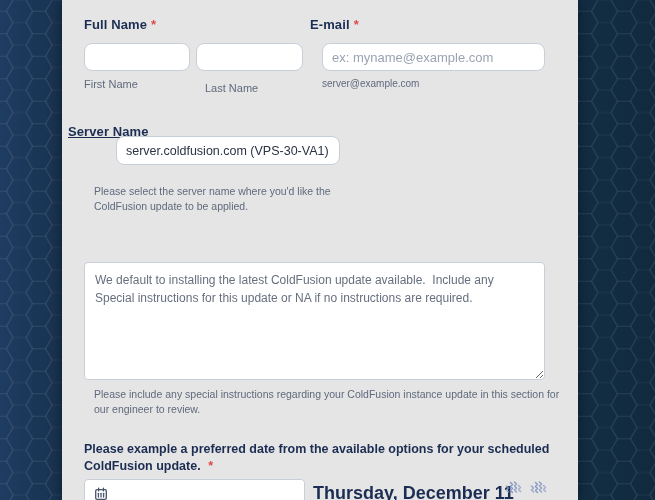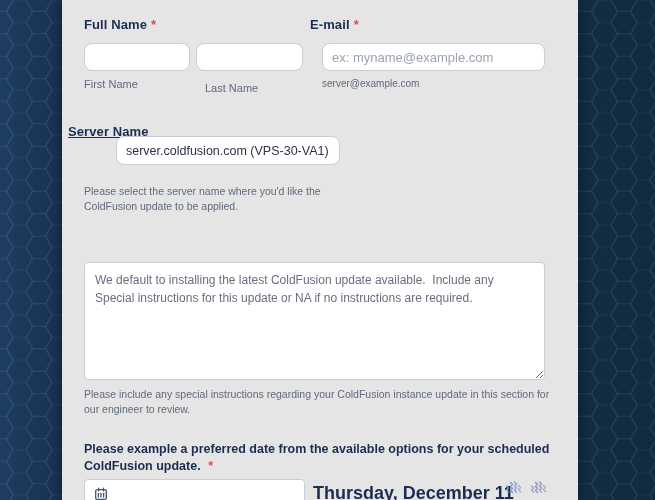--- a/index.html
+++ b/index.html
@@ -21,21 +21,21 @@
   }
   .req { color: #de4b4b; margin-left: 4px; font-weight: 700; }
   .text-input {
     position: absolute; border: 1px solid #c8cfd8; border-radius: 8px;
     background: #fff; font-family: "Liberation Sans", sans-serif;
     font-size: 13px; color: #2c3345; padding: 0 9px; outline: none;
     white-space: nowrap; overflow: hidden;
   }
   .text-input::placeholder { color: #9aa3b2; opacity: 1; }
   .sublabel { position: absolute; font-size: 11px; color: #5f6a7d; }
-  .hint { position: absolute; font-size: 10.5px; color: #5f6a7d; line-height: 1.45; }
+  .hint { position: absolute; font-size: 10.5px; color: #5f6a7d; line-height: 1.45; margin-left: 10px; }
   .comments-area {
     position: absolute; left: 22px; top: 262px; width: 461px; height: 118px;
     border: 1px solid #c8cfd8; border-radius: 4px; background: #fff;
     font-family: "Liberation Sans", sans-serif; font-size: 12px; line-height: 1.5;
     color: #676f7e; padding: 8px 10px; outline: none; resize: both;
   }
   .schedule-question {
     position: absolute; left: 22px; top: 441px; width: 492px;
     font-size: 12.5px; font-weight: 700; color: #1b2d52; line-height: 1.35;
   }

